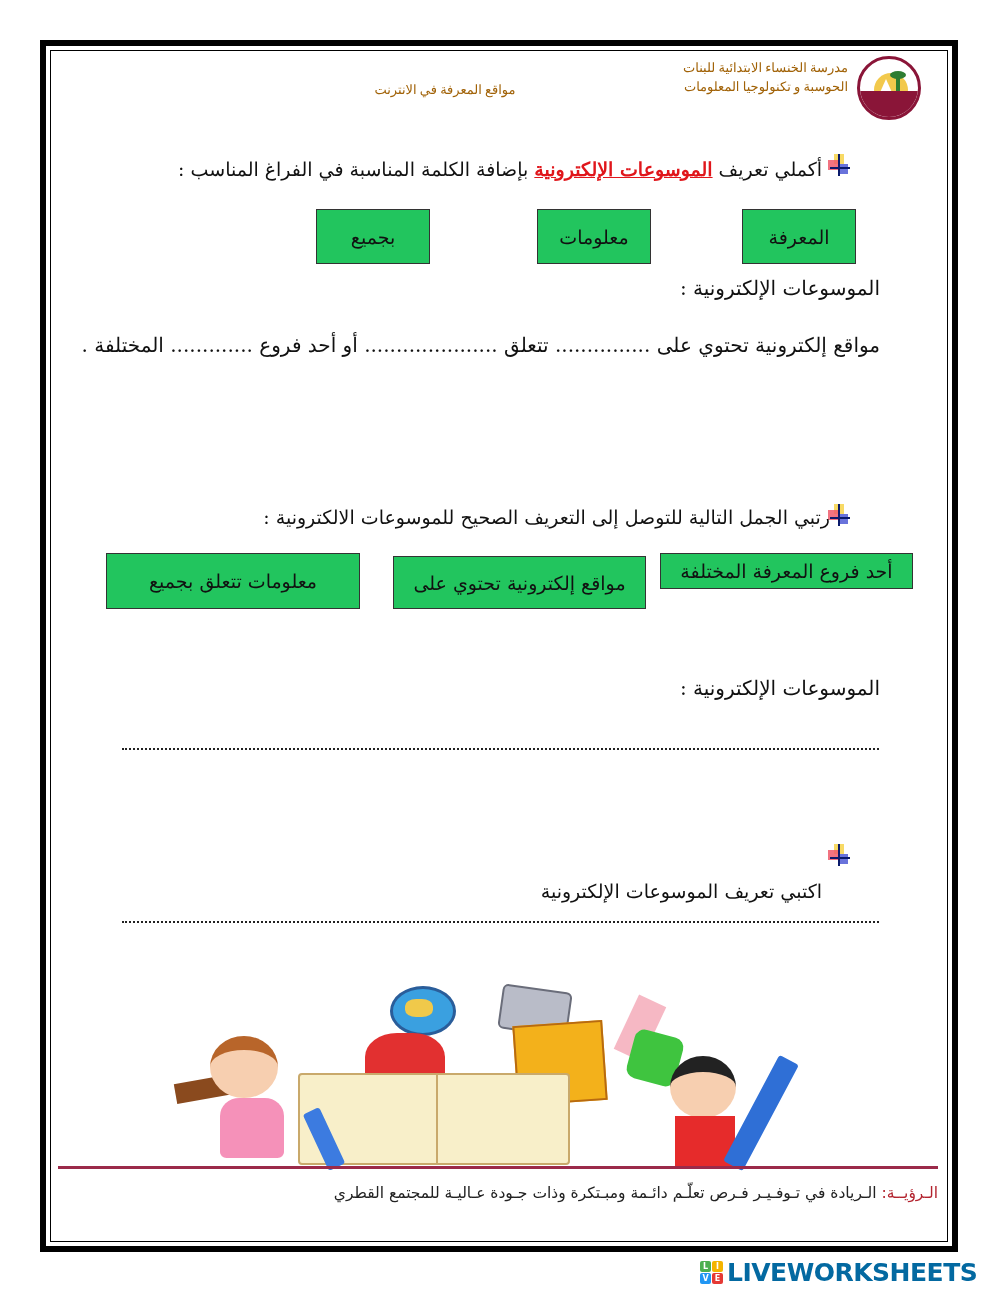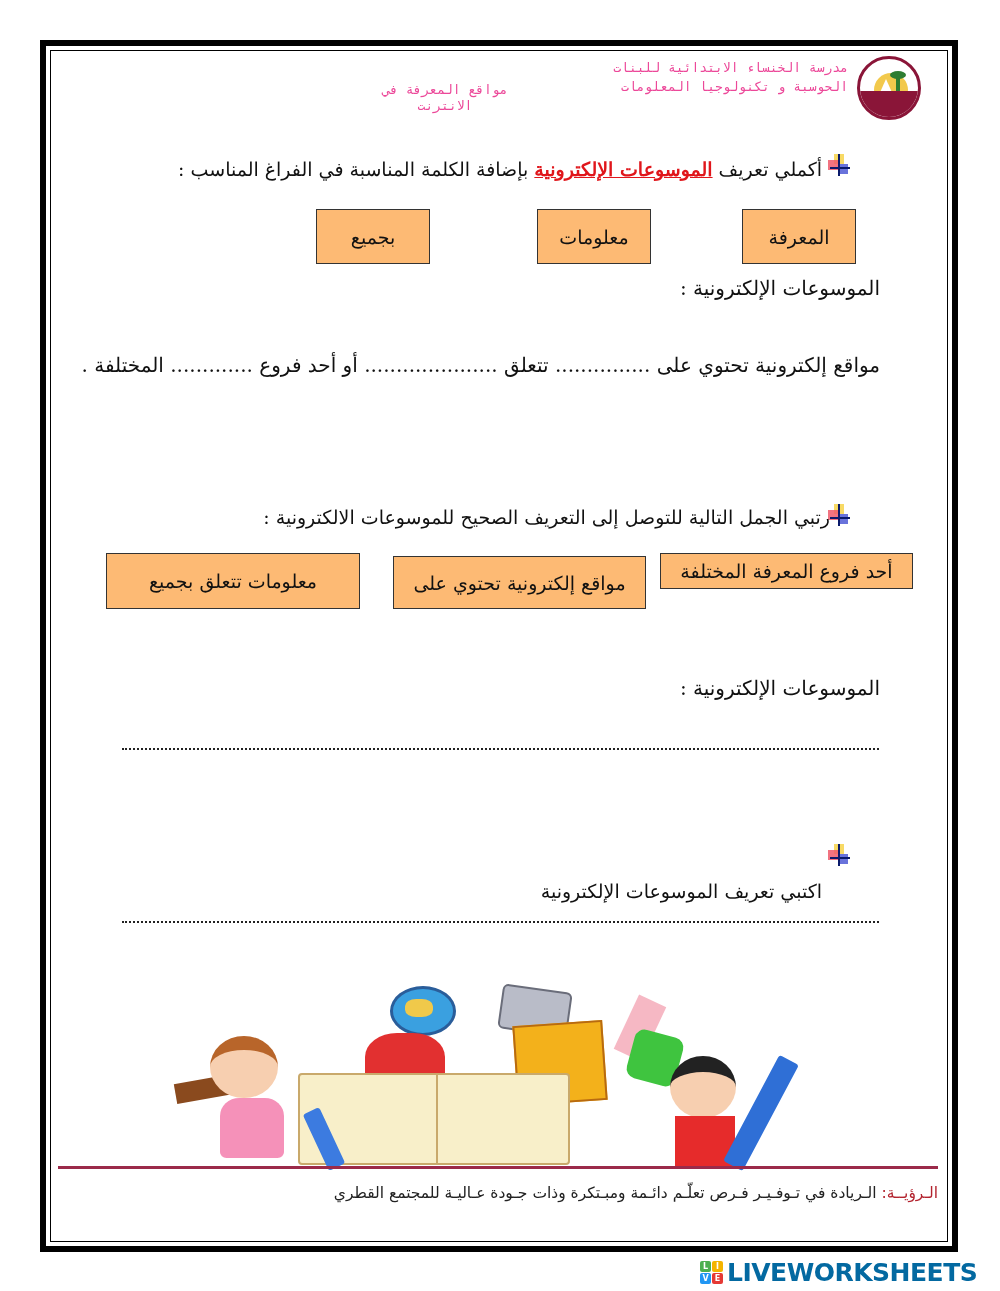--- a/index.html
+++ b/index.html
@@ -24,38 +24,38 @@
     overflow: hidden;
   }
   .logo .band { position:absolute; left:0; right:0; bottom:0; height:26px; background:#8a1538; }
   .logo .sun { position:absolute; left:14px; top:14px; width:34px; height:34px; border-radius:50%; background:#f2c94c; }
   .logo .palm { position:absolute; left:36px; top:16px; width:4px; height:24px; background:#2e7d32; }
   .logo .palm-top { position:absolute; left:30px; top:12px; width:16px; height:8px; border-radius:50%; background:#2e7d32; }
   .logo .sail { position:absolute; left:18px; top:20px; width:0; height:0; border-left:8px solid transparent; border-right:8px solid transparent; border-bottom:18px solid #fff; }
   .logo .sea { position:absolute; left:12px; top:40px; width:38px; height:5px; background:#4aa3df; border-radius:3px; }
 
   .hdr-text {
-    font-family: Liberation Mono, monospace; font-size: 13px; color: #ec4899;
+    font-family: Liberation Serif, serif; font-size: 13px; color: #a16207;
     text-align: right; direction: rtl;
   }
 
   .bullet {
     position: absolute; width: 22px; height: 22px;
   }
   .bullet .y { position:absolute; left:6px; top:0; width:10px; height:10px; background:#f7d34a; opacity:.85; }
   .bullet .r { position:absolute; left:0; top:6px; width:10px; height:10px; background:#ef5b6b; opacity:.85; }
   .bullet .b { position:absolute; left:10px; top:10px; width:10px; height:10px; background:#4f5bd5; opacity:.85; }
   .bullet .v { position:absolute; left:10px; top:0; width:2px; height:22px; background:#0b1a6b; }
   .bullet .h { position:absolute; left:2px; top:13px; width:20px; height:2px; background:#0b1a6b; }
 
   .q-title { font-size: 19px; text-align: right; direction: rtl; white-space: nowrap; }
   .red-u { color: #e0161b; text-decoration: underline; font-weight: bold; }
 
   .box {
-    position: absolute; border: 1.5px solid #333; background: #fdba74;
+    position: absolute; border: 1.5px solid #333; background: #22c55e;
     display: flex; align-items: center; justify-content: center;
     font-size: 19px; direction: rtl; white-space: nowrap;
   }
 
   .line-text { font-size: 20px; direction: rtl; text-align: left; white-space: nowrap; }
 
   .dotted-line {
     position: absolute; height: 0; border-bottom: 2px dotted #222;
   }
 
@@ -121,21 +121,21 @@
 </div>
 <div class="abs q-title" style="right:178px; top:158px; width:660px;">
   <span>أكملي تعريف </span><span class="red-u">الموسوعات الإلكترونية</span><span> بإضافة الكلمة المناسبة في الفراغ المناسب :</span>
 </div>
 
 <div class="box" style="left:742px; top:209px; width:114px; height:55px;">المعرفة</div>
 <div class="box" style="left:537px; top:209px; width:114px; height:55px;">معلومات</div>
 <div class="box" style="left:316px; top:209px; width:114px; height:55px;">بجميع</div>
 
 <div class="abs line-text" style="right:120px; top:276px;">الموسوعات الإلكترونية :</div>
-<div class="abs line-text" style="right:120px; top:333px;margin-top:20px;">مواقع إلكترونية تحتوي على ............... تتعلق ..................... أو أحد فروع ............. المختلفة .</div>
+<div class="abs line-text" style="right:120px; top:333px;">مواقع إلكترونية تحتوي على ............... تتعلق ..................... أو أحد فروع ............. المختلفة .</div>
 
 <div class="bullet" style="left:828px; top:504px;">
   <div class="y"></div>
     <div class="r"></div>
     <div class="b"></div>
     <div class="v"></div>
     <div class="h"></div>
 </div>
 <div class="abs q-title" style="right:170px; top:506px; width:620px;">رتبي الجمل التالية للتوصل إلى التعريف الصحيح للموسوعات الالكترونية :</div>
 

